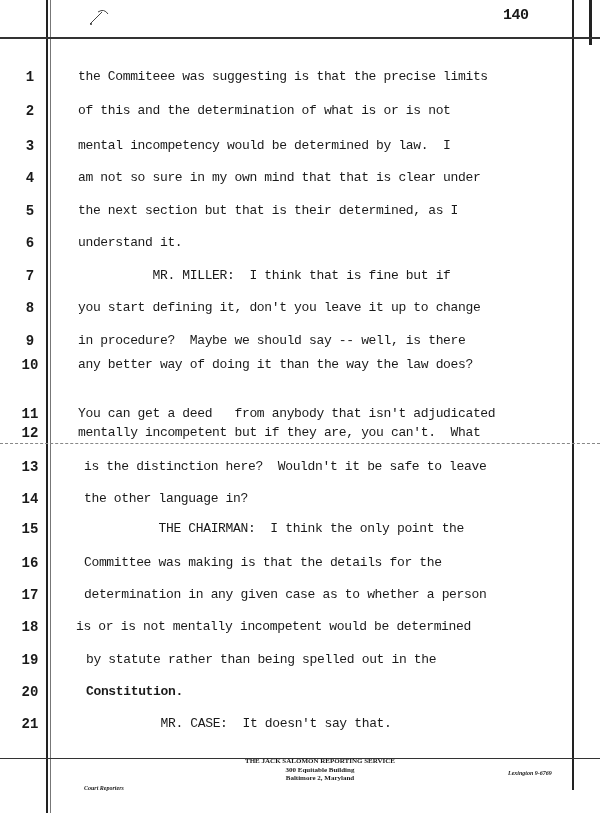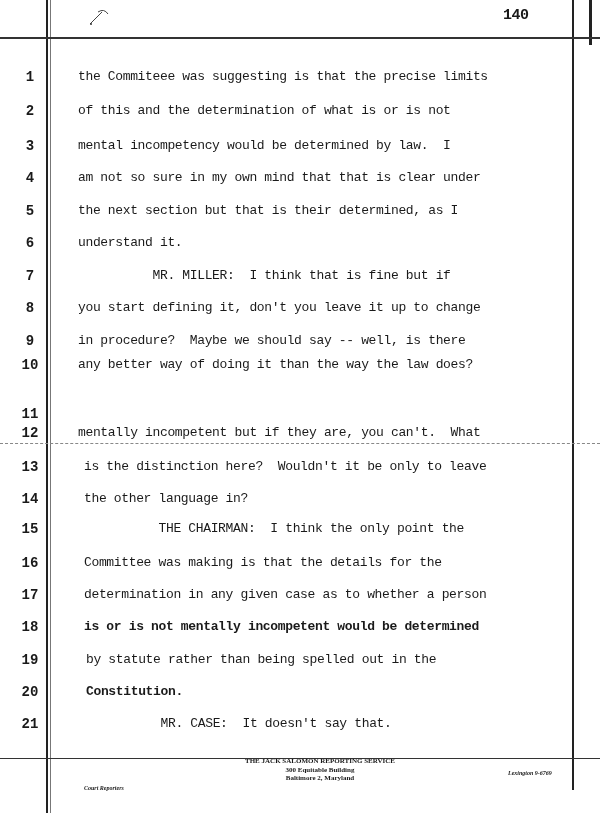--- a/index.html
+++ b/index.html
@@ -96,48 +96,49 @@
       <div class="line-row" style="top: 333px;">
         <span class="line-num">9</span>
         <span class="line-text">in procedure?  Maybe we should say -- well, is there</span>
       </div>
       <div class="line-row" style="top: 357px; padding-left: 18px;">
         <span class="line-num">10</span>
         <span class="line-text">any better way of doing it than the way the law does?</span>
       </div>
       <div class="line-row" style="top: 406px;">
         <span class="line-num">11</span>
+        <span class="line-text">You can get a deed   from anybody that isn't adjudicated</span>
       </div>
       <div class="line-row" style="top: 425px;">
         <span class="line-num">12</span>
         <span class="line-text">mentally incompetent but if they are, you can't.  What</span>
       </div>
       <div class="line-row" style="top: 459px;">
         <span class="line-num">13</span>
-        <span class="line-text" style="left: 84px;">is the distinction here?  Wouldn't it be only to leave</span>
+        <span class="line-text" style="left: 84px;">is the distinction here?  Wouldn't it be safe to leave</span>
       </div>
       <div class="line-row" style="top: 491px;">
         <span class="line-num">14</span>
         <span class="line-text" style="left: 84px;">the other language in?</span>
       </div>
       <div class="line-row" style="top: 521px;">
         <span class="line-num">15</span>
         <span class="line-text" style="left: 84px;">          THE CHAIRMAN:  I think the only point the</span>
       </div>
       <div class="line-row" style="top: 555px;">
         <span class="line-num">16</span>
         <span class="line-text" style="left: 84px;">Committee was making is that the details for the</span>
       </div>
       <div class="line-row" style="top: 587px;">
         <span class="line-num">17</span>
         <span class="line-text" style="left: 84px;">determination in any given case as to whether a person</span>
       </div>
       <div class="line-row" style="top: 619px;">
         <span class="line-num">18</span>
-        <span class="line-text" style="left: 84px; font-weight: bold;">is or is not mentally incompetent would be determined</span>
+        <span class="line-text" style="left: 76px;">is or is not mentally incompetent would be determined</span>
       </div>
       <div class="line-row" style="top: 652px;">
         <span class="line-num">19</span>
         <span class="line-text" style="left: 86px;">by statute rather than being spelled out in the</span>
       </div>
       <div class="line-row" style="top: 684px;">
         <span class="line-num">20</span>
         <span class="line-text" style="left: 86px; font-weight: bold;">Constitution.</span>
       </div>
       <div class="line-row" style="top: 716px; text-decoration: underline;">

